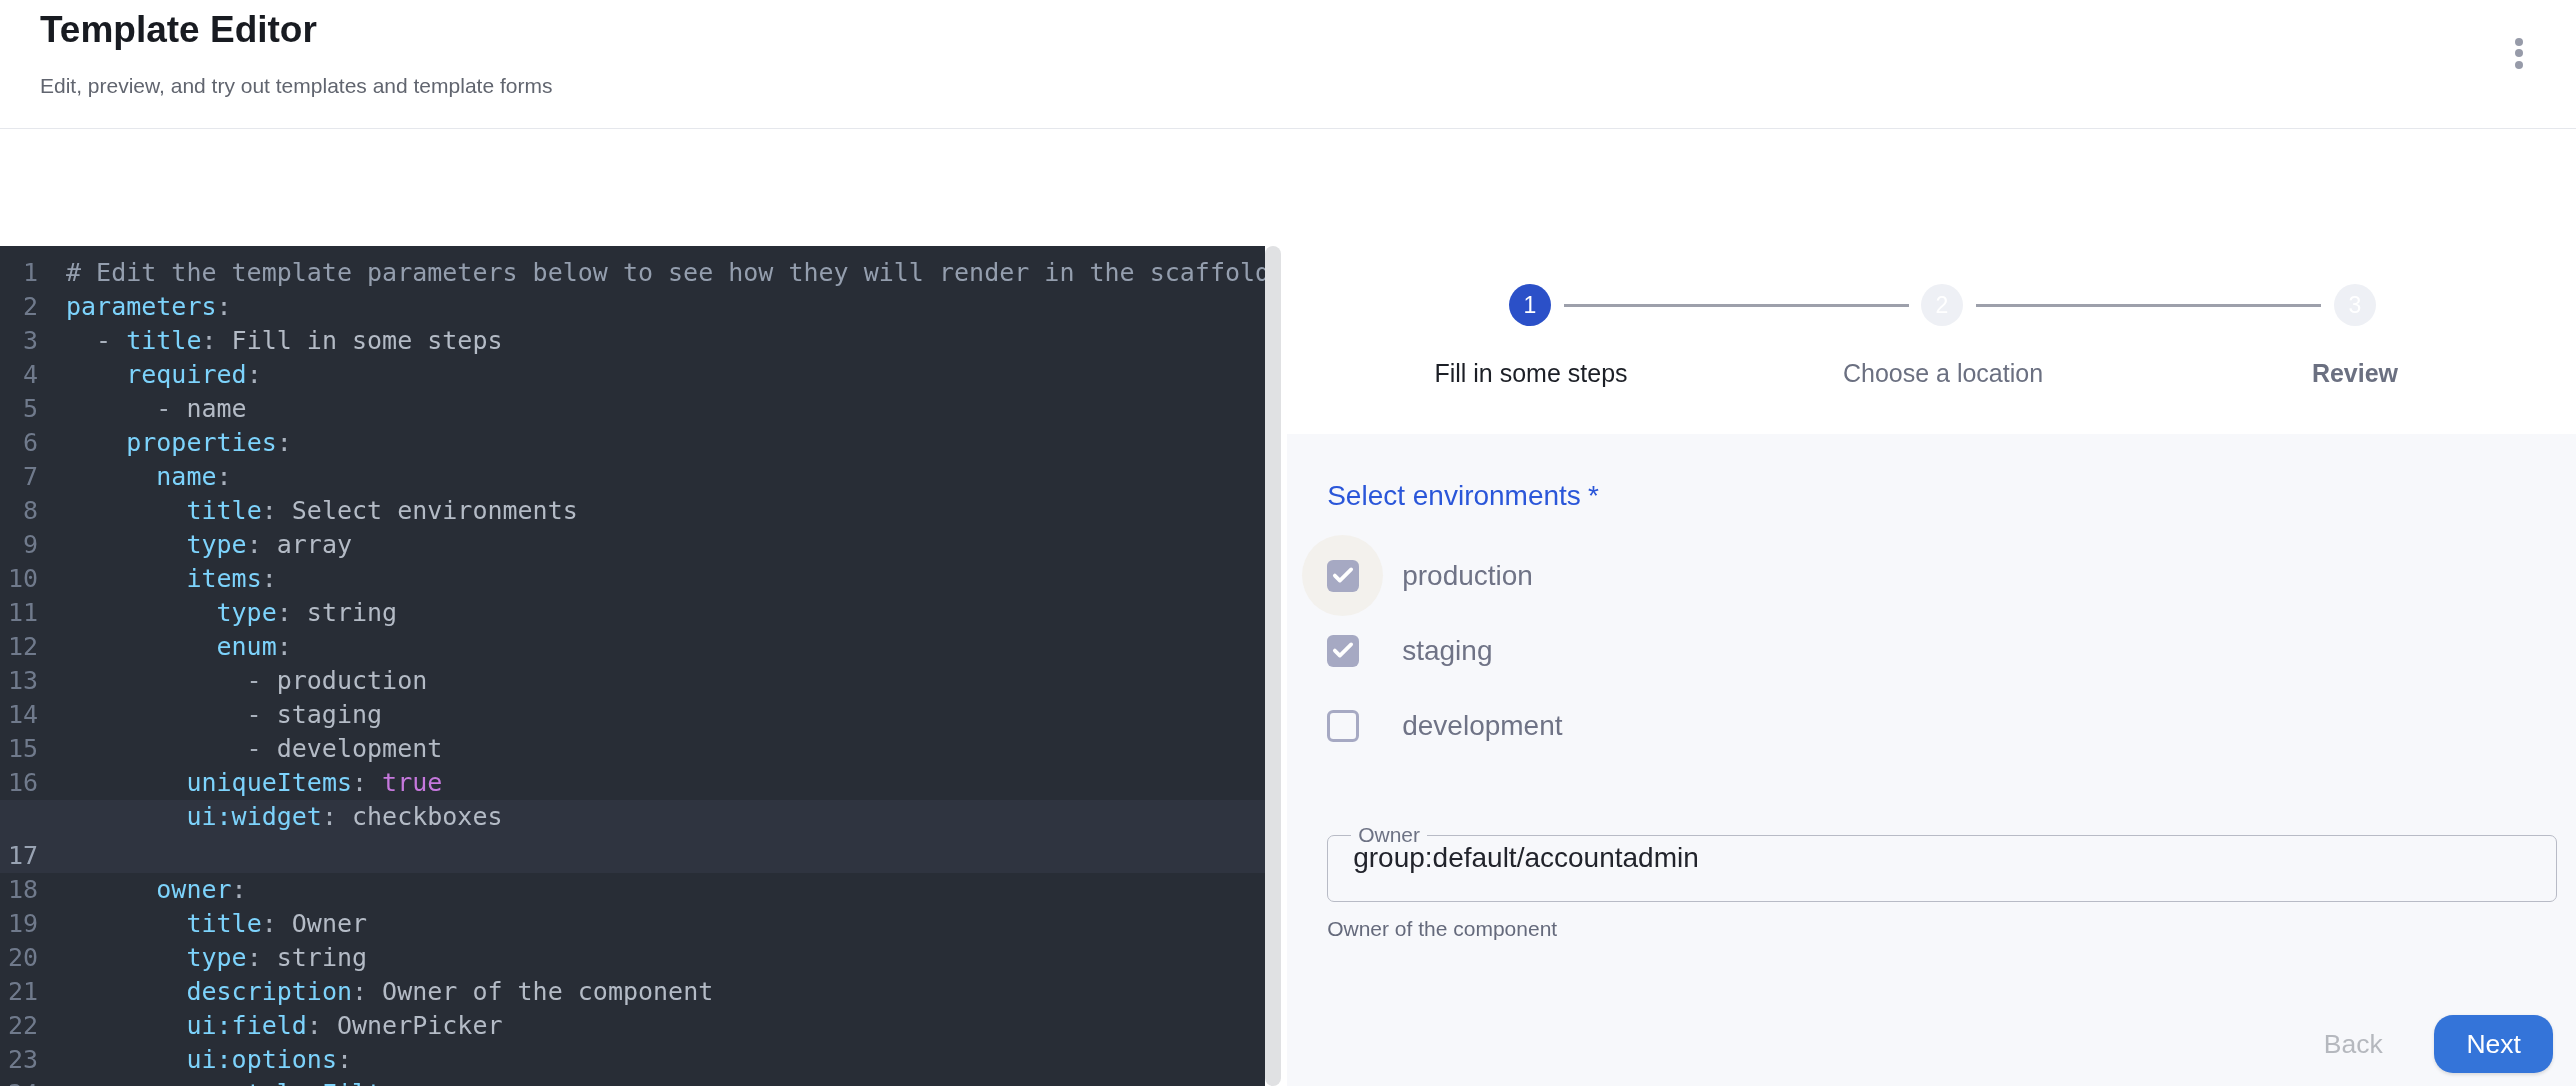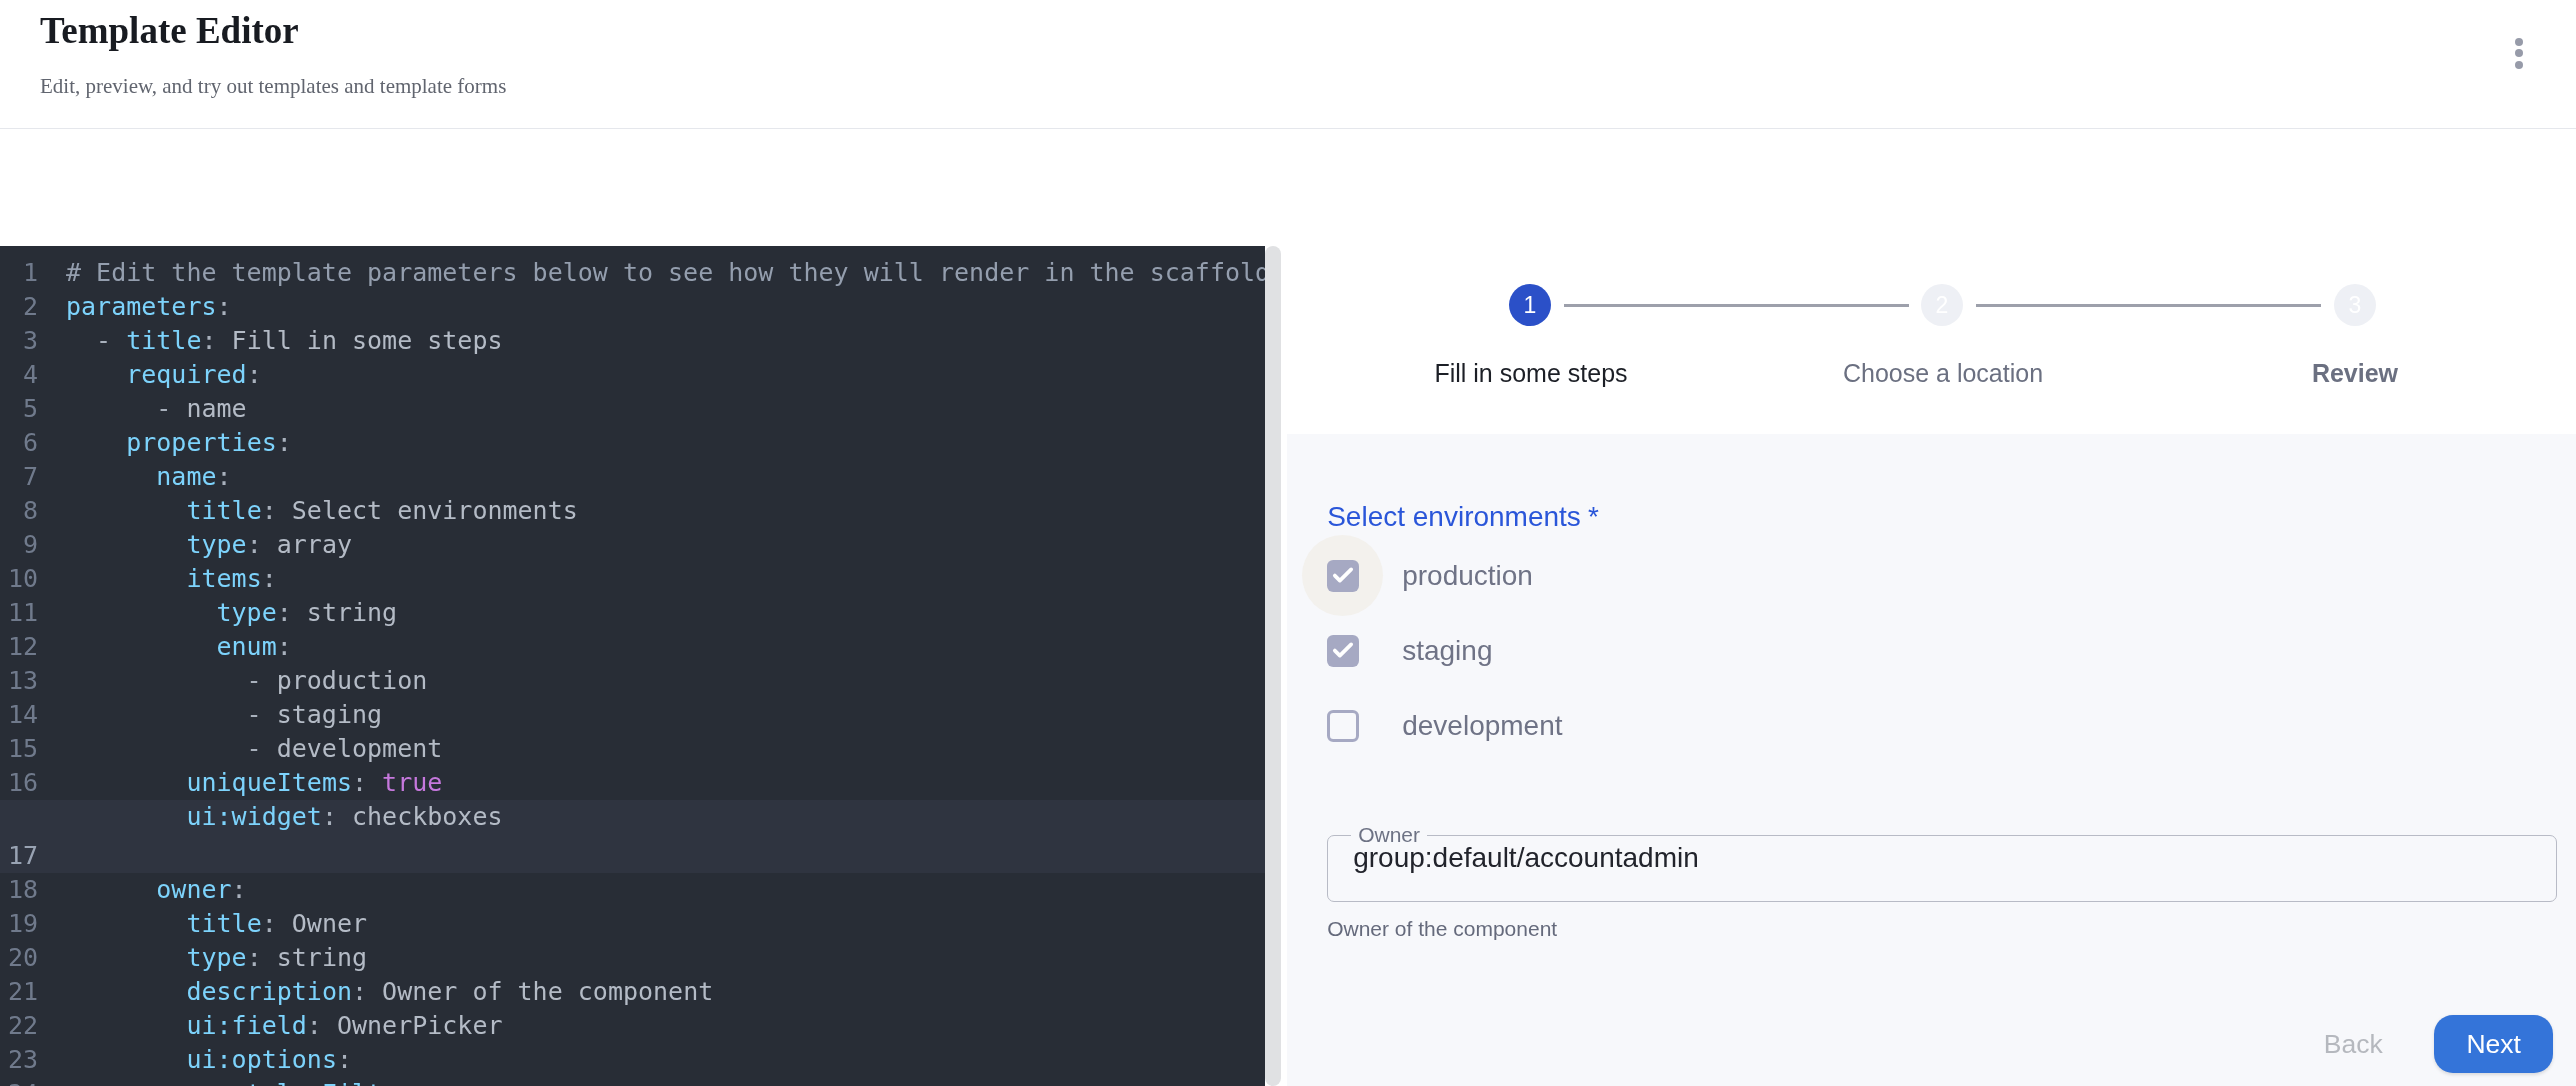--- a/index.html
+++ b/index.html
@@ -1,20 +1,20 @@
 <!DOCTYPE html>
 <html style="font-size:14px"><head>
 <meta charset="utf-8">
 <style>
   * { margin:0; padding:0; box-sizing:border-box; }
   html,body { width:2576px; height:1086px; background:#ffffff; font-family:"Liberation Sans", sans-serif; overflow:hidden; }
   .stage { position:relative; width:2576px; height:1086px; }
 
   
-  .header { position:absolute; left:0; top:0; width:2576px; height:129px; background:#ffffff; border-bottom:1.8px solid #e5e7ec;font-family:Liberation Serif, serif; }
+  .header { position:absolute; left:0; top:0; width:2576px; height:129px; background:#ffffff; border-bottom:1.8px solid #e5e7ec; }
   .page-title { position:absolute; left:40px; top:8.8px; font-size:37px; font-weight:700; color:#181b21; }
   .page-subtitle { position:absolute; left:40px; top:74px; font-size:21px; color:#61656f; }
   .kebab-btn { position:absolute; left:2498px; top:30px; width:42px; height:46px; display:flex; flex-direction:column; align-items:center; justify-content:center; gap:3.5px; cursor:pointer; background:none; border:none; }
   .kebab-btn span { width:8px; height:8px; border-radius:50%; background:#979ba9; }
 
   
   .toolbar { position:absolute; left:0; top:131px; width:2576px; height:115px; background:#f7f8fb; }
   .combobox { position:absolute; left:16px; top:17px; width:2461px; height:83px; background:#ffffff; border:1.8px solid #c7cad1; border-radius:8.8px; cursor:pointer; }
   .combobox .cb-label { position:absolute; left:25px; top:50%; transform:translateY(-50%); font-size:28px; color:#6e7281; }
   .cb-arrow { position:absolute; right:34px; top:50%; margin-top:-4.4px; width:0; height:0; border-left:10.6px solid transparent; border-right:10.6px solid transparent; border-top:11.5px solid #6c6f75; }
@@ -44,21 +44,21 @@
   
   .step-circle { position:absolute; width:42px; height:42px; border-radius:50%; top:38px; display:flex; align-items:center; justify-content:center; font-size:23px; }
   .step-circle.active { background:#2b50c8; color:#ffffff; }
   .step-circle.inactive { background:#eef0f5; color:#ffffff; }
   .step-connector { position:absolute; top:58px; height:2.7px; background:#9da0ab; }
   .step-label { position:absolute; top:113px; width:354px; text-align:center; font-size:25px; color:#6b7081; }
   .step-label.active { color:#1c1f26; font-weight:500; }
 
   
   .form-panel { position:absolute; left:6.2px; top:188px; width:1289px; height:653px; background:#f7f8fb; }
-  .env-label { position:absolute; left:40px; top:67px; font-size:28px; color:#2a56d9; }
+  .env-label { position:absolute; left:40px; top:46px; font-size:28px; color:#2a56d9; }
   .env-label .req { margin-left:7px; }
   .env-options { position:absolute; left:40px; top:104px; }
   .env-row { display:flex; align-items:center; height:75px; cursor:pointer; position:relative; }
   .halo { position:absolute; left:-25px; top:50%; width:81px; height:81px; margin-top:-41px; border-radius:50%; background:#f3f1ed; }
   .chk { position:relative; width:32px; height:32px; border-radius:6.2px; flex:0 0 32px; }
   .chk.checked { background:#a6a9c3; }
   .chk.unchecked { border:3.5px solid #a6a9c3; background:transparent; }
   .chk svg { position:absolute; left:1.8px; top:1.8px; }
   .env-name { margin-left:43px; font-size:28px; color:#6f7386; }
 

